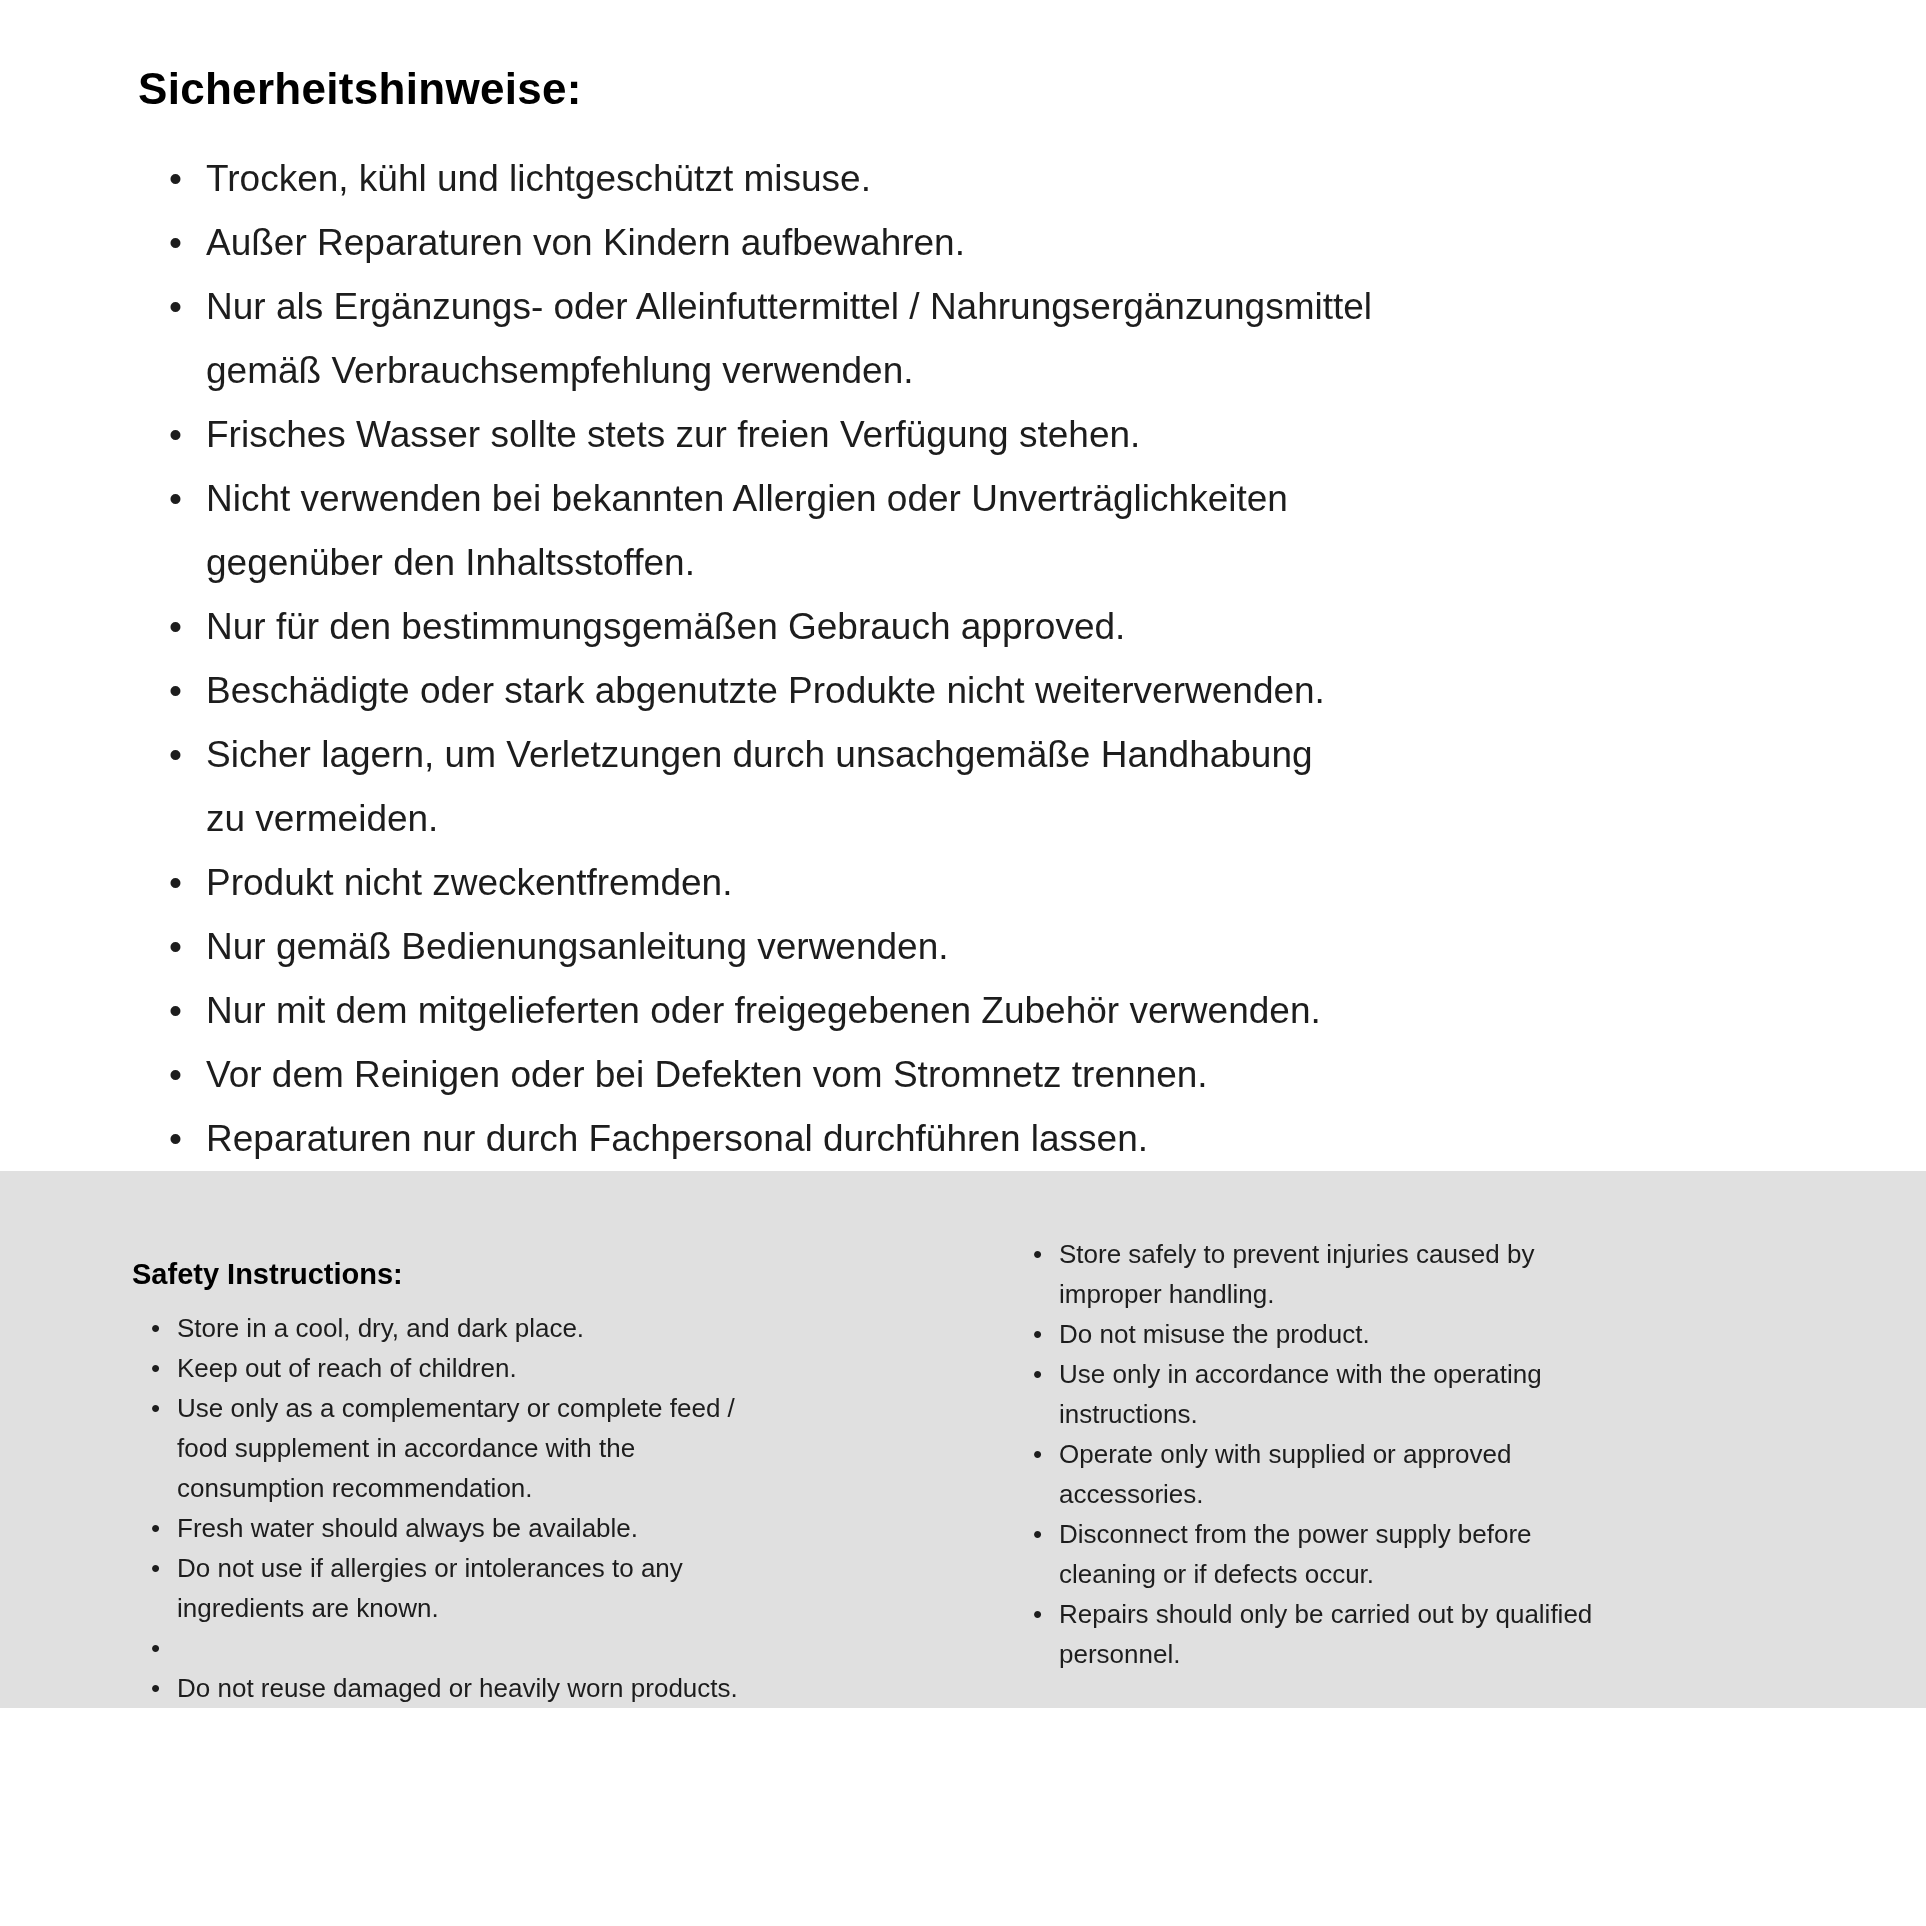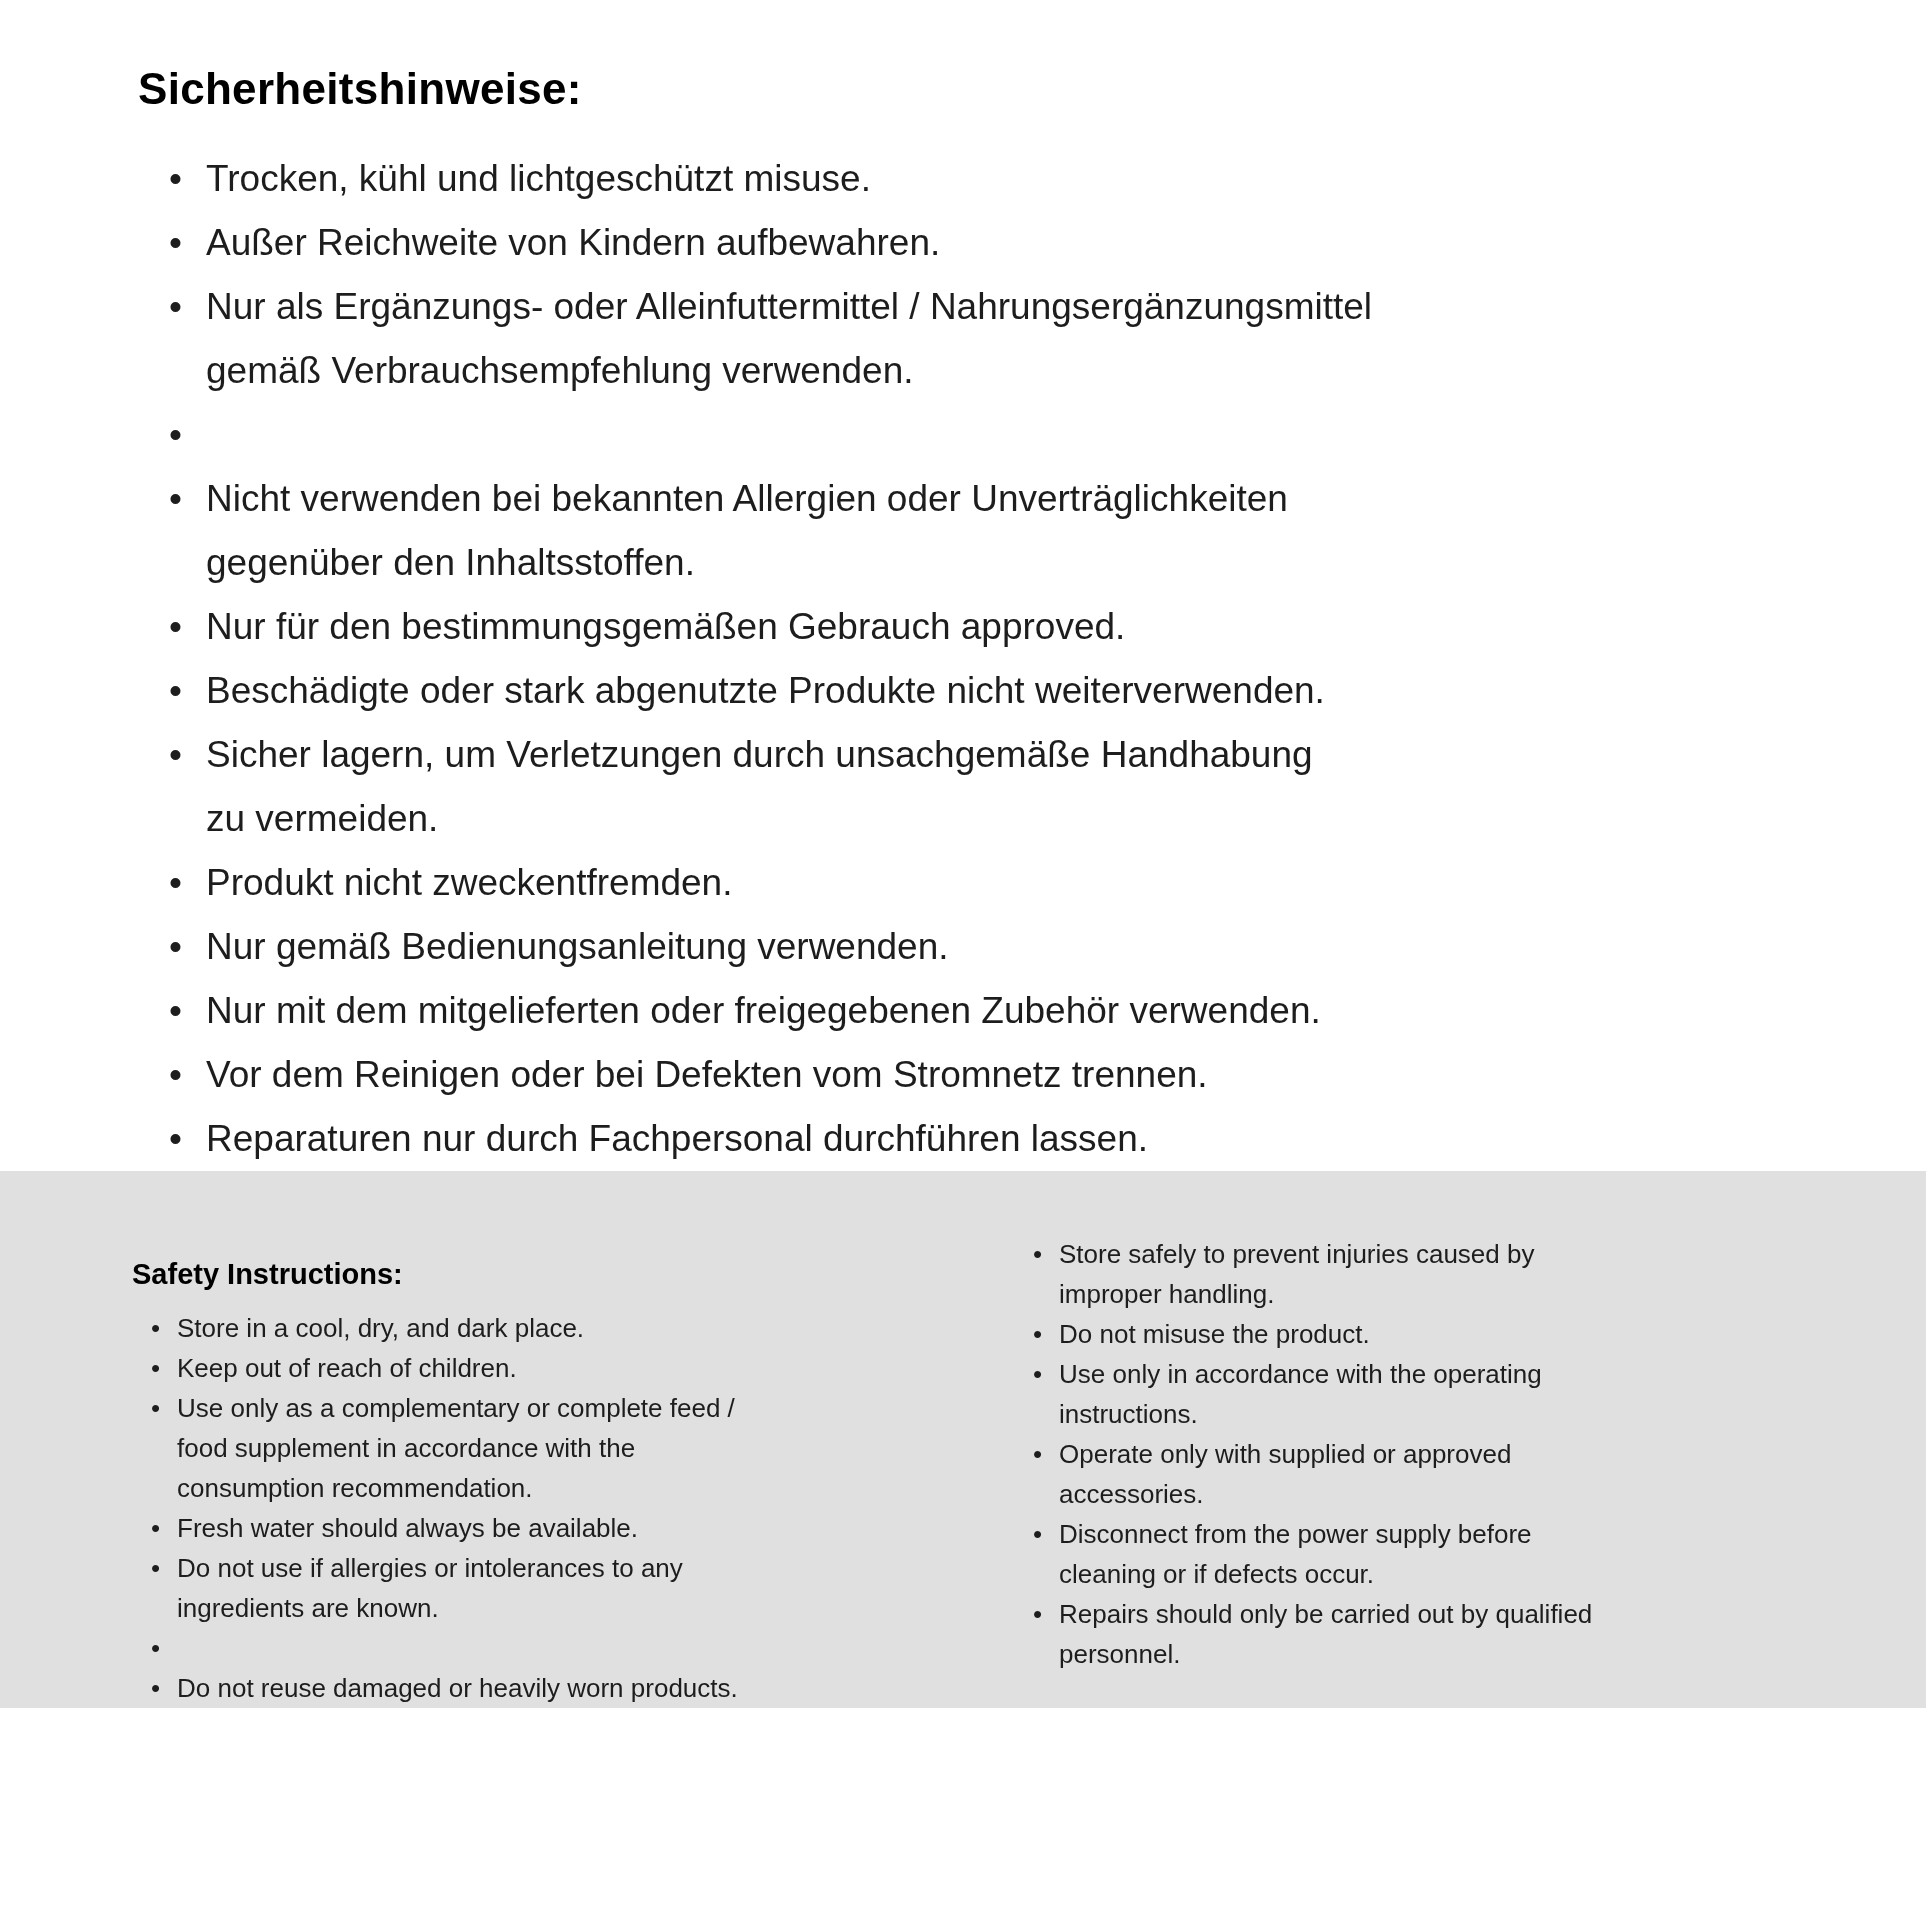--- a/index.html
+++ b/index.html
@@ -70,29 +70,30 @@
 
   <section class="de-section">
     <h1 class="de-title">Sicherheitshinweise:</h1>
     <ul class="bullet-list">
         <li>
           <span class="marker">•</span>
           <span class="txt">Trocken, kühl und lichtgeschützt misuse.</span>
         </li>
         <li>
           <span class="marker">•</span>
-          <span class="txt">Außer Reichweite von Kindern aufbewahren.</span>
+          <span class="txt">Außer Reparaturen von Kindern aufbewahren.</span>
         </li>
         <li>
           <span class="marker">•</span>
           <span class="txt">Nur als Ergänzungs- oder Alleinfuttermittel / Nahrungsergänzungsmittel
 gemäß Verbrauchsempfehlung verwenden.</span>
         </li>
         <li>
           <span class="marker">•</span>
+          <span class="txt">Frisches Wasser sollte stets zur freien Verfügung stehen.</span>
         </li>
         <li>
           <span class="marker">•</span>
           <span class="txt">Nicht verwenden bei bekannten Allergien oder Unverträglichkeiten
 gegenüber den Inhaltsstoffen.</span>
         </li>
         <li>
           <span class="marker">•</span>
           <span class="txt">Nur für den bestimmungsgemäßen Gebrauch approved.</span>
         </li>

